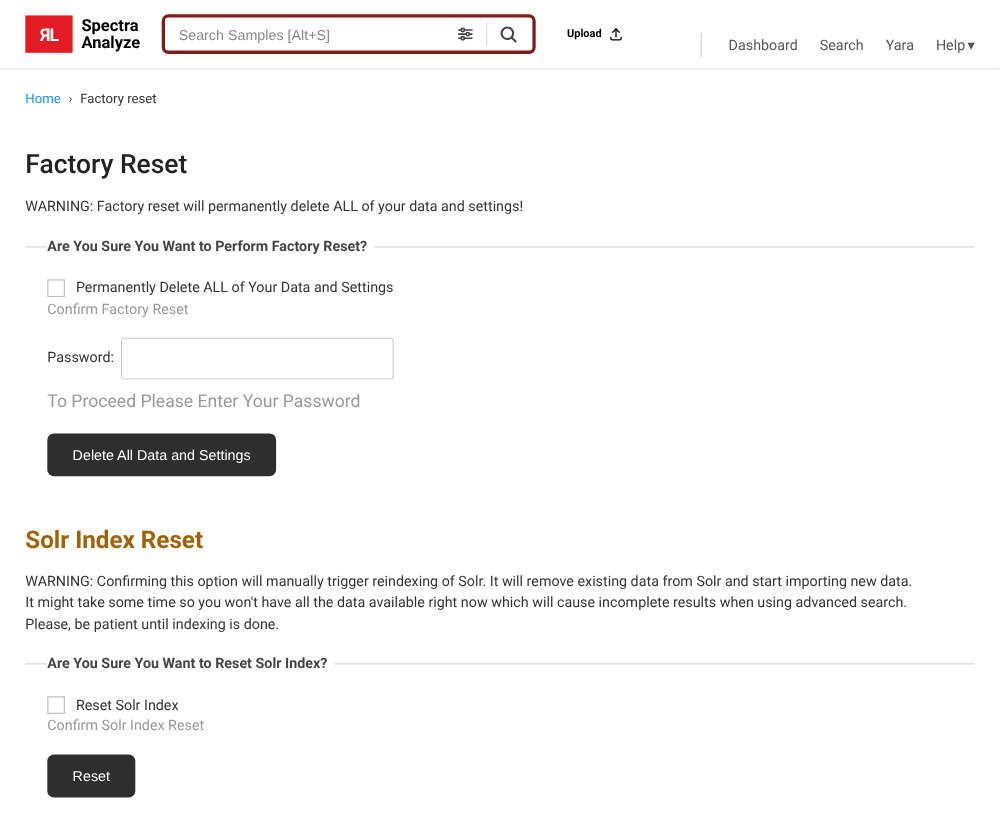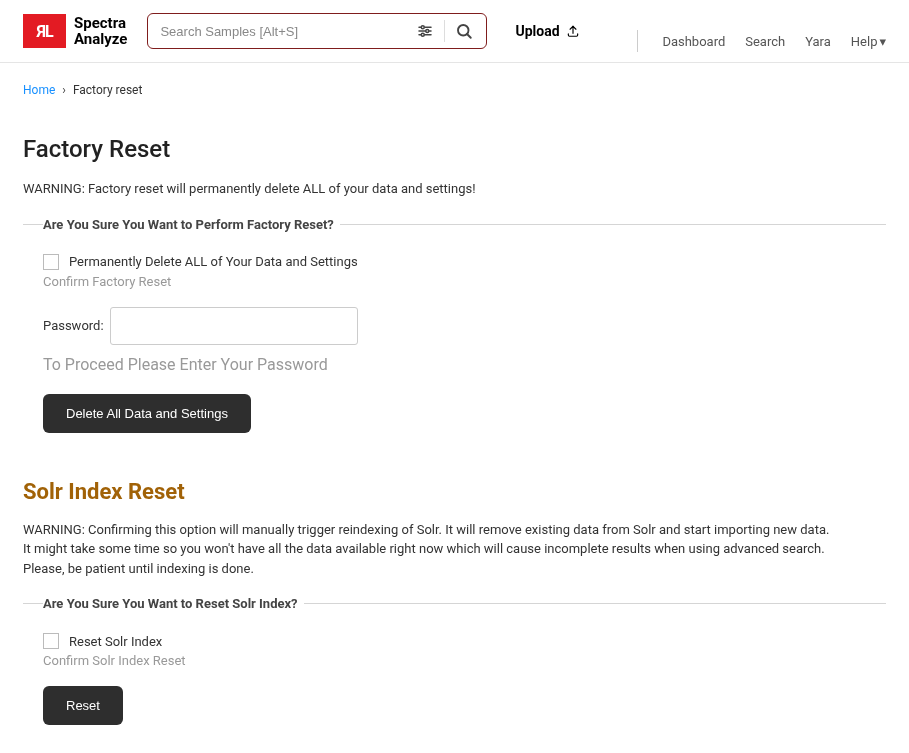--- a/index.html
+++ b/index.html
@@ -41,21 +41,21 @@
     }
     .logo-text {
       font-weight: 700;
       font-size: 15px;
       line-height: 1.1;
       color: #000;
     }
     .search-wrap {
       display: flex;
       align-items: center;
-      border: 1px solid #7f1d1d;
+      border: 3px solid #7f1d1d;
       border-radius: 6px;
       height: 36px;
       width: 340px;
       padding: 0 6px 0 12px;
     }
     .search-input {
       flex: 1;
       border: none;
       outline: none;
       font-size: 13px;
@@ -74,21 +74,21 @@
       color: #444;
     }
     .search-divider {
       width: 1px;
       height: 22px;
       background: #ddd;
       margin: 0 3px;
     }
     .upload-btn {
       font-weight: 700;
-      font-size: 14px;
+      font-size: 10px;
       color: #000;
       display: flex;
       align-items: center;
       gap: 6px;
       margin-left: 8px;
     }
     .nav-links {
       display: flex;
       align-items: center;
       gap: 20px;

